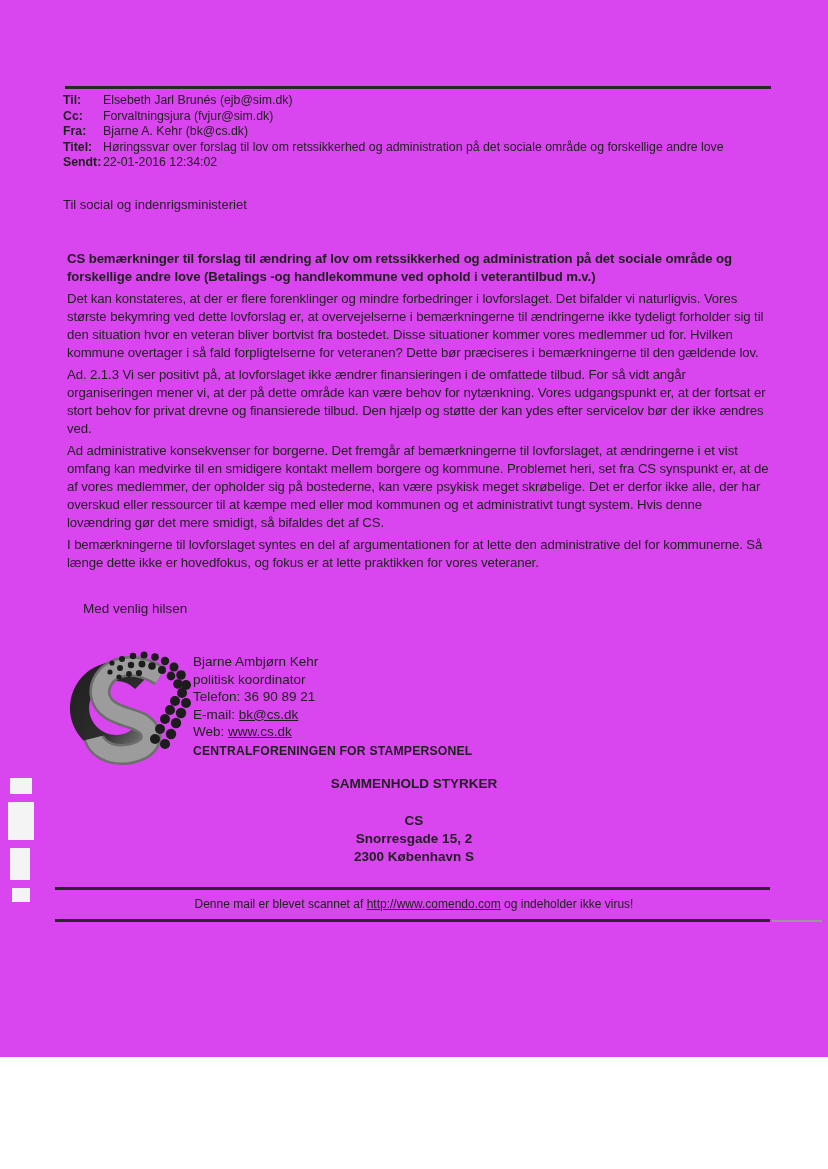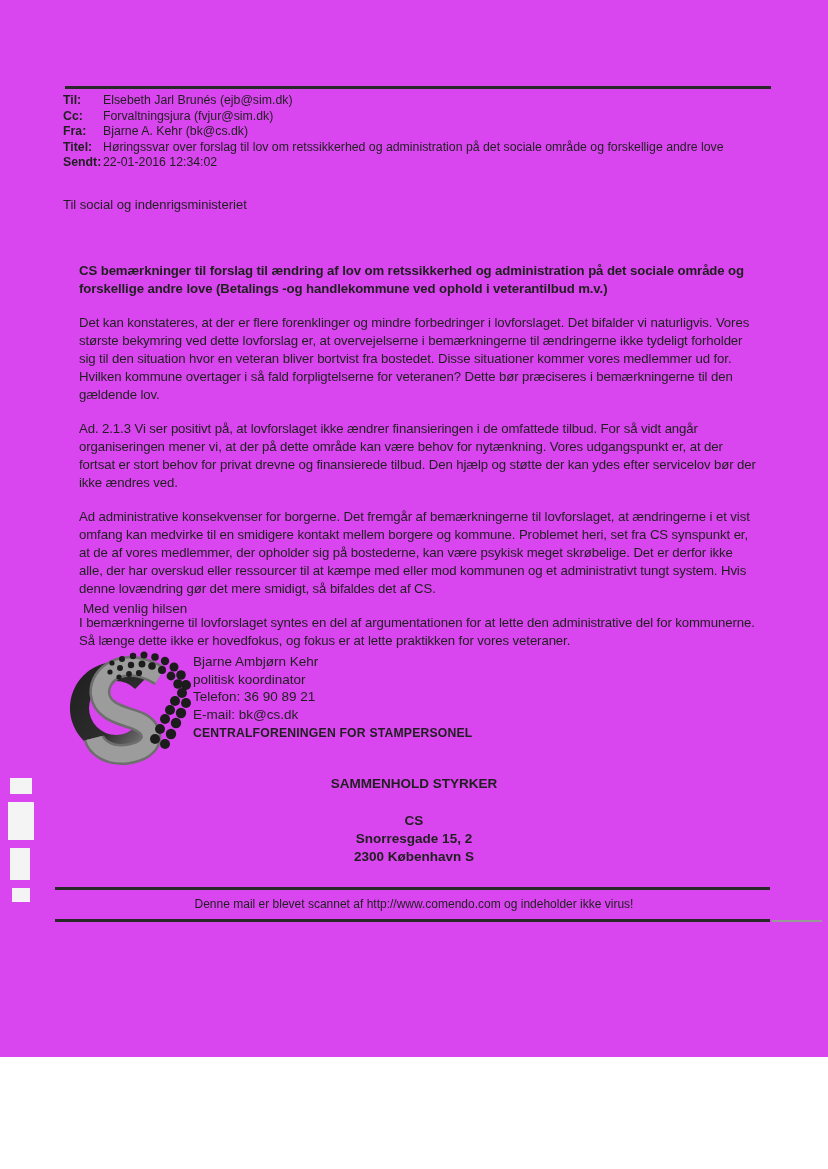--- a/index.html
+++ b/index.html
@@ -33,33 +33,33 @@
   .hvalue { }
 
   .salutation {
     position: absolute; left: 63px; top: 197px;
     font-size: 13px;
   }
   .body-text {
     position: absolute; left: 63px; top: 246px; width: 710px;
     font-size: 13.2px; line-height: 18px; letter-spacing: -0.1px;
   }
-  .body-text p { margin: 16px; }
+  .body-text p { margin: 4px; }
   .body-heading { font-weight: bold; }
 
   .closing { position: absolute; left: 63px; top: 601px; font-size: 13.5px; margin-left: 20px; }
 
   .logo { position: absolute; left: 64px; top: 646px; }
 
   .sig {
     position: absolute; left: 193px; top: 653px;
     font-size: 13.5px; line-height: 17.6px;
   }
   .sig .link, .footer-text .link {
-    color: #1f1f1f; cursor: pointer;
+    color: #1f1f1f; text-decoration: underline; cursor: pointer;
   }
   .sig-org { font-weight: bold; font-size: 12.2px; letter-spacing: 0.2px; margin-top: 2px; }
 
   .motto {
     position: absolute; left: 0; top: 776px; width: 828px;
     text-align: center; font-weight: bold; font-size: 13.5px;
   }
   .address {
     position: absolute; left: 0; top: 812px; width: 828px;
     text-align: center; font-weight: bold; font-size: 13.5px; line-height: 18px;
@@ -163,20 +163,21 @@
       <circle cx="101" cy="98" r="5"></circle>
         <circle cx="91" cy="93" r="5"></circle>
     </g>
   </svg>
 
   <div class="sig">
     <div>Bjarne Ambjørn Kehr</div>
     <div>politisk koordinator</div>
     <div><span>Telefon: </span><span>36 90 89 21</span></div>
     <div><span>E-mail: </span><a class="link">bk@cs.dk</a></div>
+    <div><span>Web: </span><a class="link">www.cs.dk</a></div>
     <div class="sig-org">CENTRALFORENINGEN FOR STAMPERSONEL</div>
   </div>
 
   <div class="motto">SAMMENHOLD STYRKER</div>
 
   <div class="address">
     <div>CS</div>
     <div>Snorresgade 15, 2</div>
     <div>2300 København S</div>
   </div>

